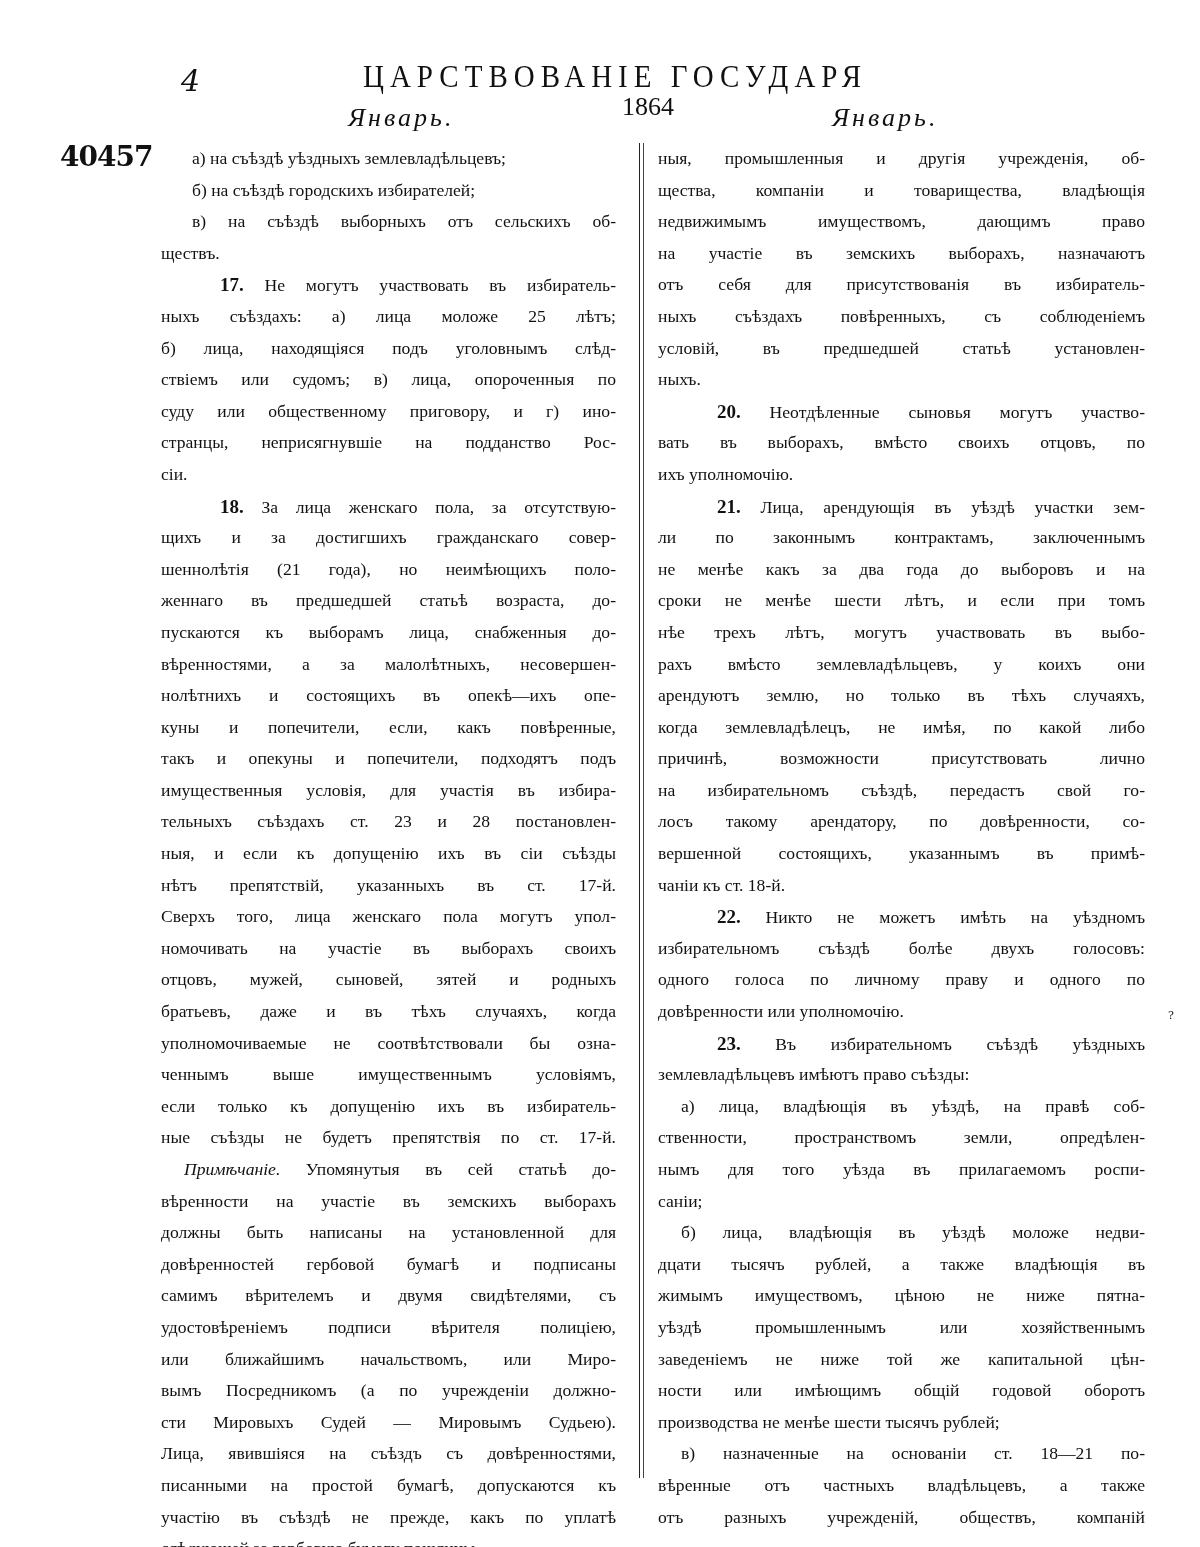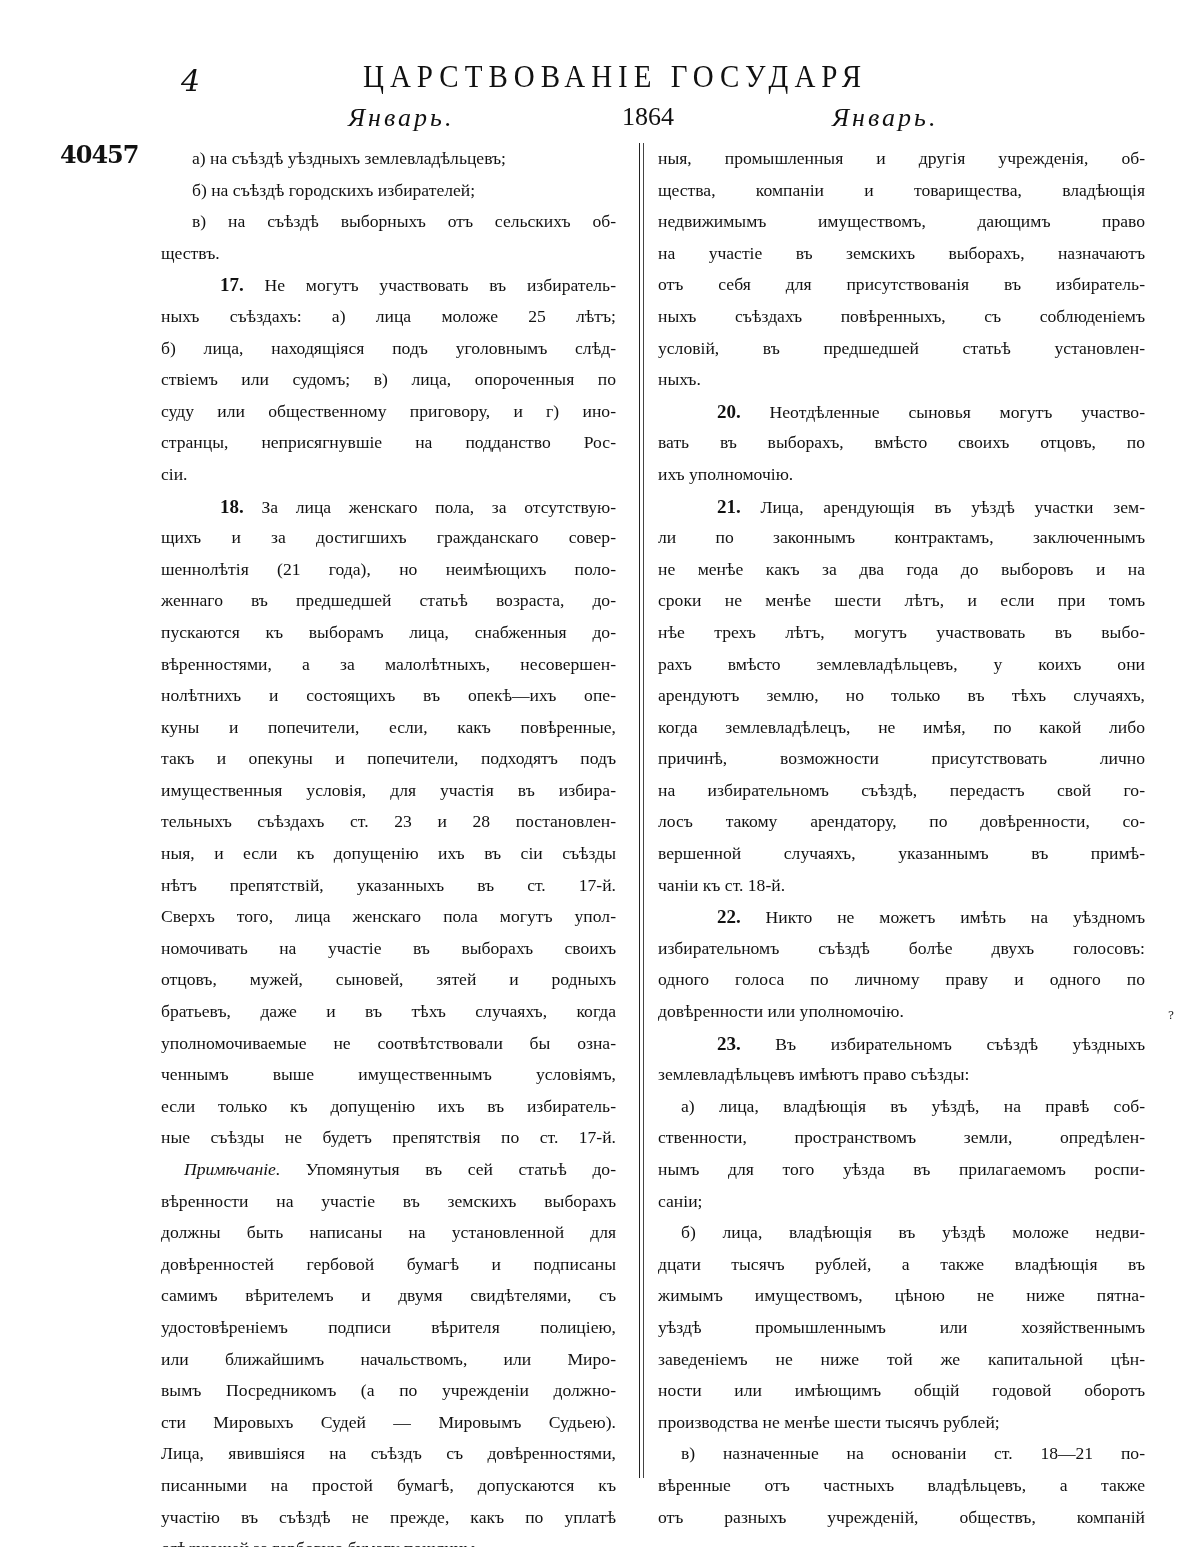--- a/index.html
+++ b/index.html
@@ -6,22 +6,22 @@
   body { width: 1200px; height: 1547px; position: relative; overflow: hidden;
          font-family: "DejaVu Serif", "Liberation Serif", serif; color: #111; }
   .page-num { position: absolute; left: 181px; top: 63px; font-size: 30px; font-style: italic; }
   .title { position: absolute; left: 0; width: 1200px; top: 60px; text-align: center;
            font-size: 29px; letter-spacing: 6px; padding-left: 30px; box-sizing: border-box;
            font-family: "Liberation Serif", serif; transform: scaleY(1.08); }
   .month { position: absolute; top: 103px; font-size: 26px; font-style: italic; letter-spacing: 3px;
            font-family: "Liberation Serif", serif; }
   .month.left { left: 348px; }
   .month.right { left: 832px; }
-  .year { position: absolute; left: 622px; top: 102px; font-size: 26px; font-family: "Liberation Serif", serif; }
-  .law-num { position: absolute; left: 60px; top: 140px; font-size: 24px; font-weight: bold;
+  .year { position: absolute; left: 622px; top: 92px; font-size: 26px; font-family: "Liberation Serif", serif; }
+  .law-num { position: absolute; left: 60px; top: 140px; font-size: 28px; font-weight: bold;
              font-family: "DejaVu Serif", serif; letter-spacing: -1px; }
   .col { position: absolute; top: 143px; font-size: 17.6px; line-height: 31.6px;
          font-family: "Liberation Serif", serif; text-align: justify; }
   .col.left { left: 161px; width: 455px; }
   .col.right { left: 658px; width: 487px; }
   .line { display: block; white-space: nowrap; text-align-last: justify; height: 31.6px; overflow: visible; }
   .line.last { text-align-last: left; }
   .line.indent { padding-left: 23px; }
   .line.indent-a { padding-left: 31px; }
   .num { font-weight: bold; font-size: 19px; margin-left: 36px; }
@@ -105,21 +105,21 @@
     <span class="line"><span>ли по законнымъ контрактамъ, заключеннымъ</span></span>
     <span class="line"><span>не менѣе какъ за два года до выборовъ и на</span></span>
     <span class="line"><span>сроки не менѣе шести лѣтъ, и если при томъ</span></span>
     <span class="line"><span>нѣе трехъ лѣтъ, могутъ участвовать въ выбо-</span></span>
     <span class="line"><span>рахъ вмѣсто землевладѣльцевъ, у коихъ они</span></span>
     <span class="line"><span>арендуютъ землю, но только въ тѣхъ случаяхъ,</span></span>
     <span class="line"><span>когда землевладѣлецъ, не имѣя, по какой либо</span></span>
     <span class="line"><span>причинѣ, возможности присутствовать лично</span></span>
     <span class="line"><span>на избирательномъ съѣздѣ, передастъ свой го-</span></span>
     <span class="line"><span>лосъ такому арендатору, по довѣренности, со-</span></span>
-    <span class="line"><span>вершенной случаяхъ, указаннымъ въ примѣ-</span></span>
+    <span class="line"><span>вершенной состоящихъ, указаннымъ въ примѣ-</span></span>
     <span class="line last"><span>чаніи къ ст. 18-й.</span></span>
     <span class="line indent"><span class="num">22.</span><span> Никто не можетъ имѣть на уѣздномъ</span></span>
     <span class="line"><span>избирательномъ съѣздѣ болѣе двухъ голосовъ:</span></span>
     <span class="line"><span>одного голоса по личному праву и одного по</span></span>
     <span class="line last"><span>довѣренности или уполномочію.</span></span>
     <span class="line indent"><span class="num">23.</span><span> Въ избирательномъ съѣздѣ уѣздныхъ</span></span>
     <span class="line last"><span>землевладѣльцевъ имѣютъ право съѣзды:</span></span>
     <span class="line indent"><span>а) лица, владѣющія въ уѣздѣ, на правѣ соб-</span></span>
     <span class="line"><span>ственности, пространствомъ земли, опредѣлен-</span></span>
     <span class="line"><span>нымъ для того уѣзда въ прилагаемомъ роспи-</span></span>

